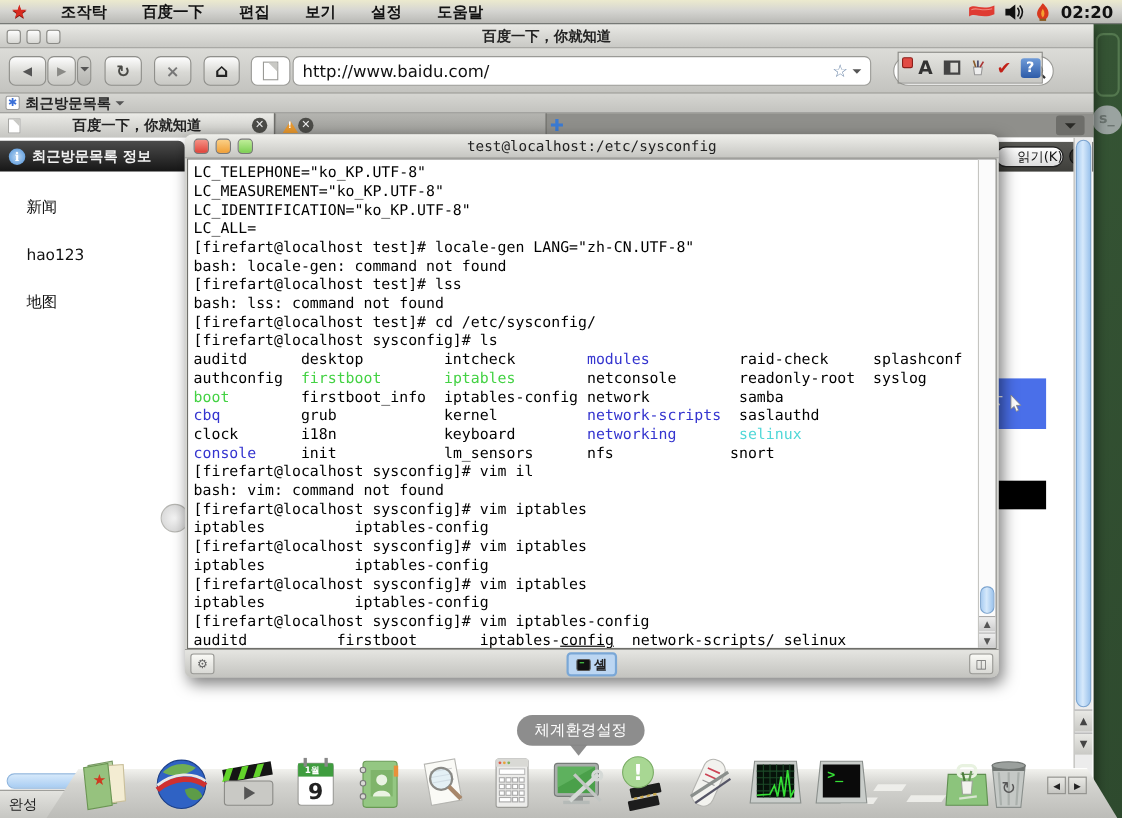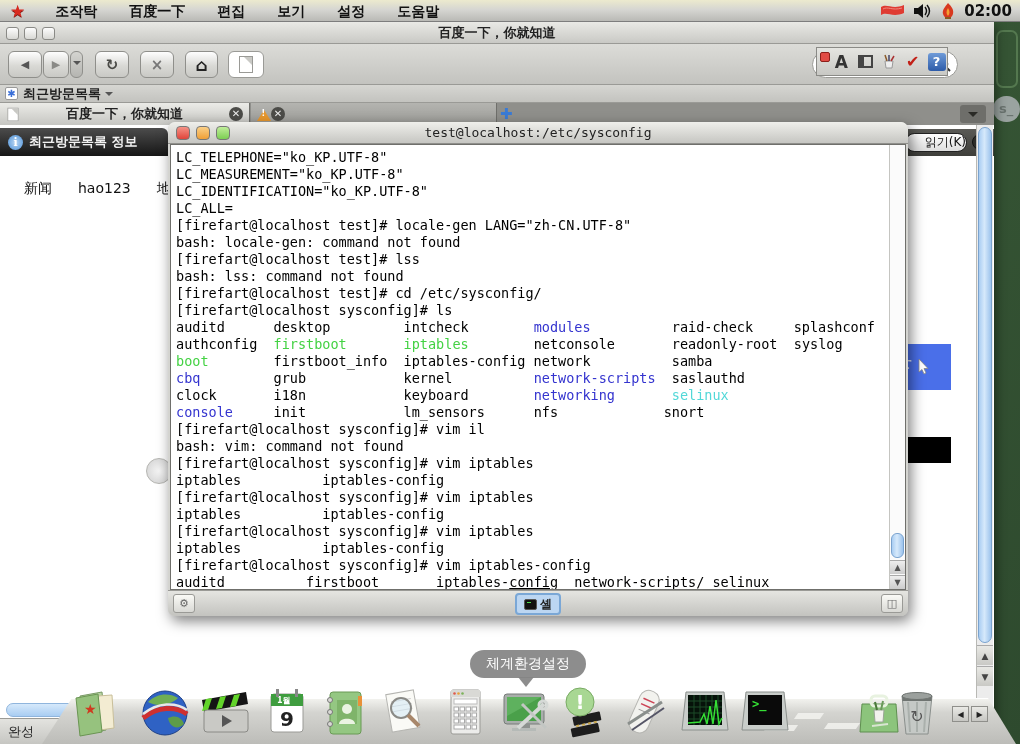--- a/index.html
+++ b/index.html
@@ -64,21 +64,21 @@
   .tab.inactive { background:linear-gradient(#b4b4b0,#9b9b97); }
   .tab-label { flex:1; text-align:center; font-size:13px; font-weight:bold; color:#222; white-space:nowrap; overflow:hidden; }
   .tab-close { width:14px; height:14px; border-radius:7px; background:#4c4c48; color:#efefef; font-size:10px; line-height:14px; text-align:center; }
   .warn-tri { width:0; height:0; border:7px solid transparent; border-bottom:11px solid #e8982e; position:relative; margin-top:-4px; }
   .newtab-plus { position:absolute; left:500px; top:2px; color:#3a7bd5; font-size:15px; font-weight:bold; }
   .tablist-btn { position:absolute; right:8px; top:2px; width:26px; height:18px; background:#6e6e6a; border-radius:3px;
     display:flex; align-items:center; justify-content:center; }
   .tablist-btn .tt { width:0;height:0;border:5px solid transparent;border-top-color:#2a2a26;margin-top:5px; }
   
   .b-content { position:absolute; left:0; top:103px; width:994px; height:593px; background:#fff; overflow:hidden; }
-  .page-links { position:absolute; left:24px; top:55px; font-size:14px; color:#111; display:flex; gap:26px; }
+  .page-links { position:absolute; left:24px; top:55px; font-size:14px; color:#111; display:flex; gap:26px;flex-direction:column; }
   .baidu-btn { position:absolute; left:870px; top:219px; width:81px; height:46px; background:#4a6fe9; color:#fff;
     font-size:17px; display:flex; align-items:center; padding-left:8px; }
   .black-box { position:absolute; left:870px; top:312px; width:81px; height:26px; background:#000; }
   .page-circle { position:absolute; left:146px; top:333px; width:26px; height:26px; border-radius:13px;
     background:radial-gradient(#f5f5f5,#cfcfcf); border:1px solid #b5b5b1; }
   
   .notifbar { position:absolute; left:560px; top:4px; width:434px; height:27px;
     background:linear-gradient(#5a5a56,#3e3e3a); display:flex; align-items:center; }
   .notif-btn { position:absolute; left:345px; top:4px; width:62px; height:19px; background:linear-gradient(#fff,#ddd);
     border:1px solid #222; border-radius:10px; font-size:12px; color:#111; text-align:right; line-height:17px; }
@@ -166,21 +166,21 @@
       </svg>
     <svg width="20" height="16">
         <polygon points="1,5 5,5 10,1 10,15 5,11 1,11" fill="#111"></polygon>
         <path d="M12 4 Q15 8 12 12 M14 2 Q19 8 14 14" stroke="#111" fill="none" stroke-width="1.4"></path>
       </svg>
     <svg width="15" height="18">
         <path d="M7 1 C11 5,13 8,12 12 C11 15,9 16,7 16 C5 16,3 15,2 12 C1 8,4 5,7 1 Z" fill="#d8391f"></path>
         <path d="M7 6 C9 9,9 12,7 14 C5 12,5 9,7 6 Z" fill="#f5a031"></path>
         <rect x="4" y="15" width="6" height="2" fill="#8a5a20"></rect>
       </svg>
-    <span class="clock">02:00</span>
+    <span class="clock">02:20</span>
   </div>
 </div>
 
 <div class="widget-outline"></div>
 <div class="desk-pill">s_</div>
 
 <div class="browser">
   <div class="b-titlebar">
     <div class="winbtn-o" style="left:6px"></div>
     <div class="winbtn-o" style="left:24px"></div>
@@ -203,20 +203,25 @@
       </div>
     <div class="aqua-btn" style="left:140px;width:34px">
         <span style="font-size:15px;color:#777">×</span>
       </div>
     <div class="aqua-btn" style="left:185px;width:33px">
         <span style="font-size:17px;color:#222">⌂</span>
       </div>
     <div class="urlbox" style="left:228px;width:36px;justify-content:center">
         <div class="doc-ico"></div>
       </div>
+    <div class="urlbox" style="left:266px;width:526px">
+      <span class="url-text">http://www.baidu.com/</span>
+      <span class="star-ico">☆</span>
+      <span class="caret" style="margin-right:8px"></span>
+    </div>
     <div class="searchbox" style="left:812px;width:146px">
       <svg width="22" height="15">
           <rect width="22" height="15" fill="#0a4b9e"></rect>
           <rect y="3.5" width="22" height="8" fill="#fff"></rect>
           <rect y="4.5" width="22" height="6" fill="#c0302a"></rect>
           <circle cx="7" cy="7.5" r="2.8" fill="#fff"></circle>
           <text x="7" y="10" font-size="5.5" fill="#c0302a" text-anchor="middle">★</text>
         </svg>
       <span class="caret"></span>
       <span class="search-ph">내나라 웨브페지검</span>

